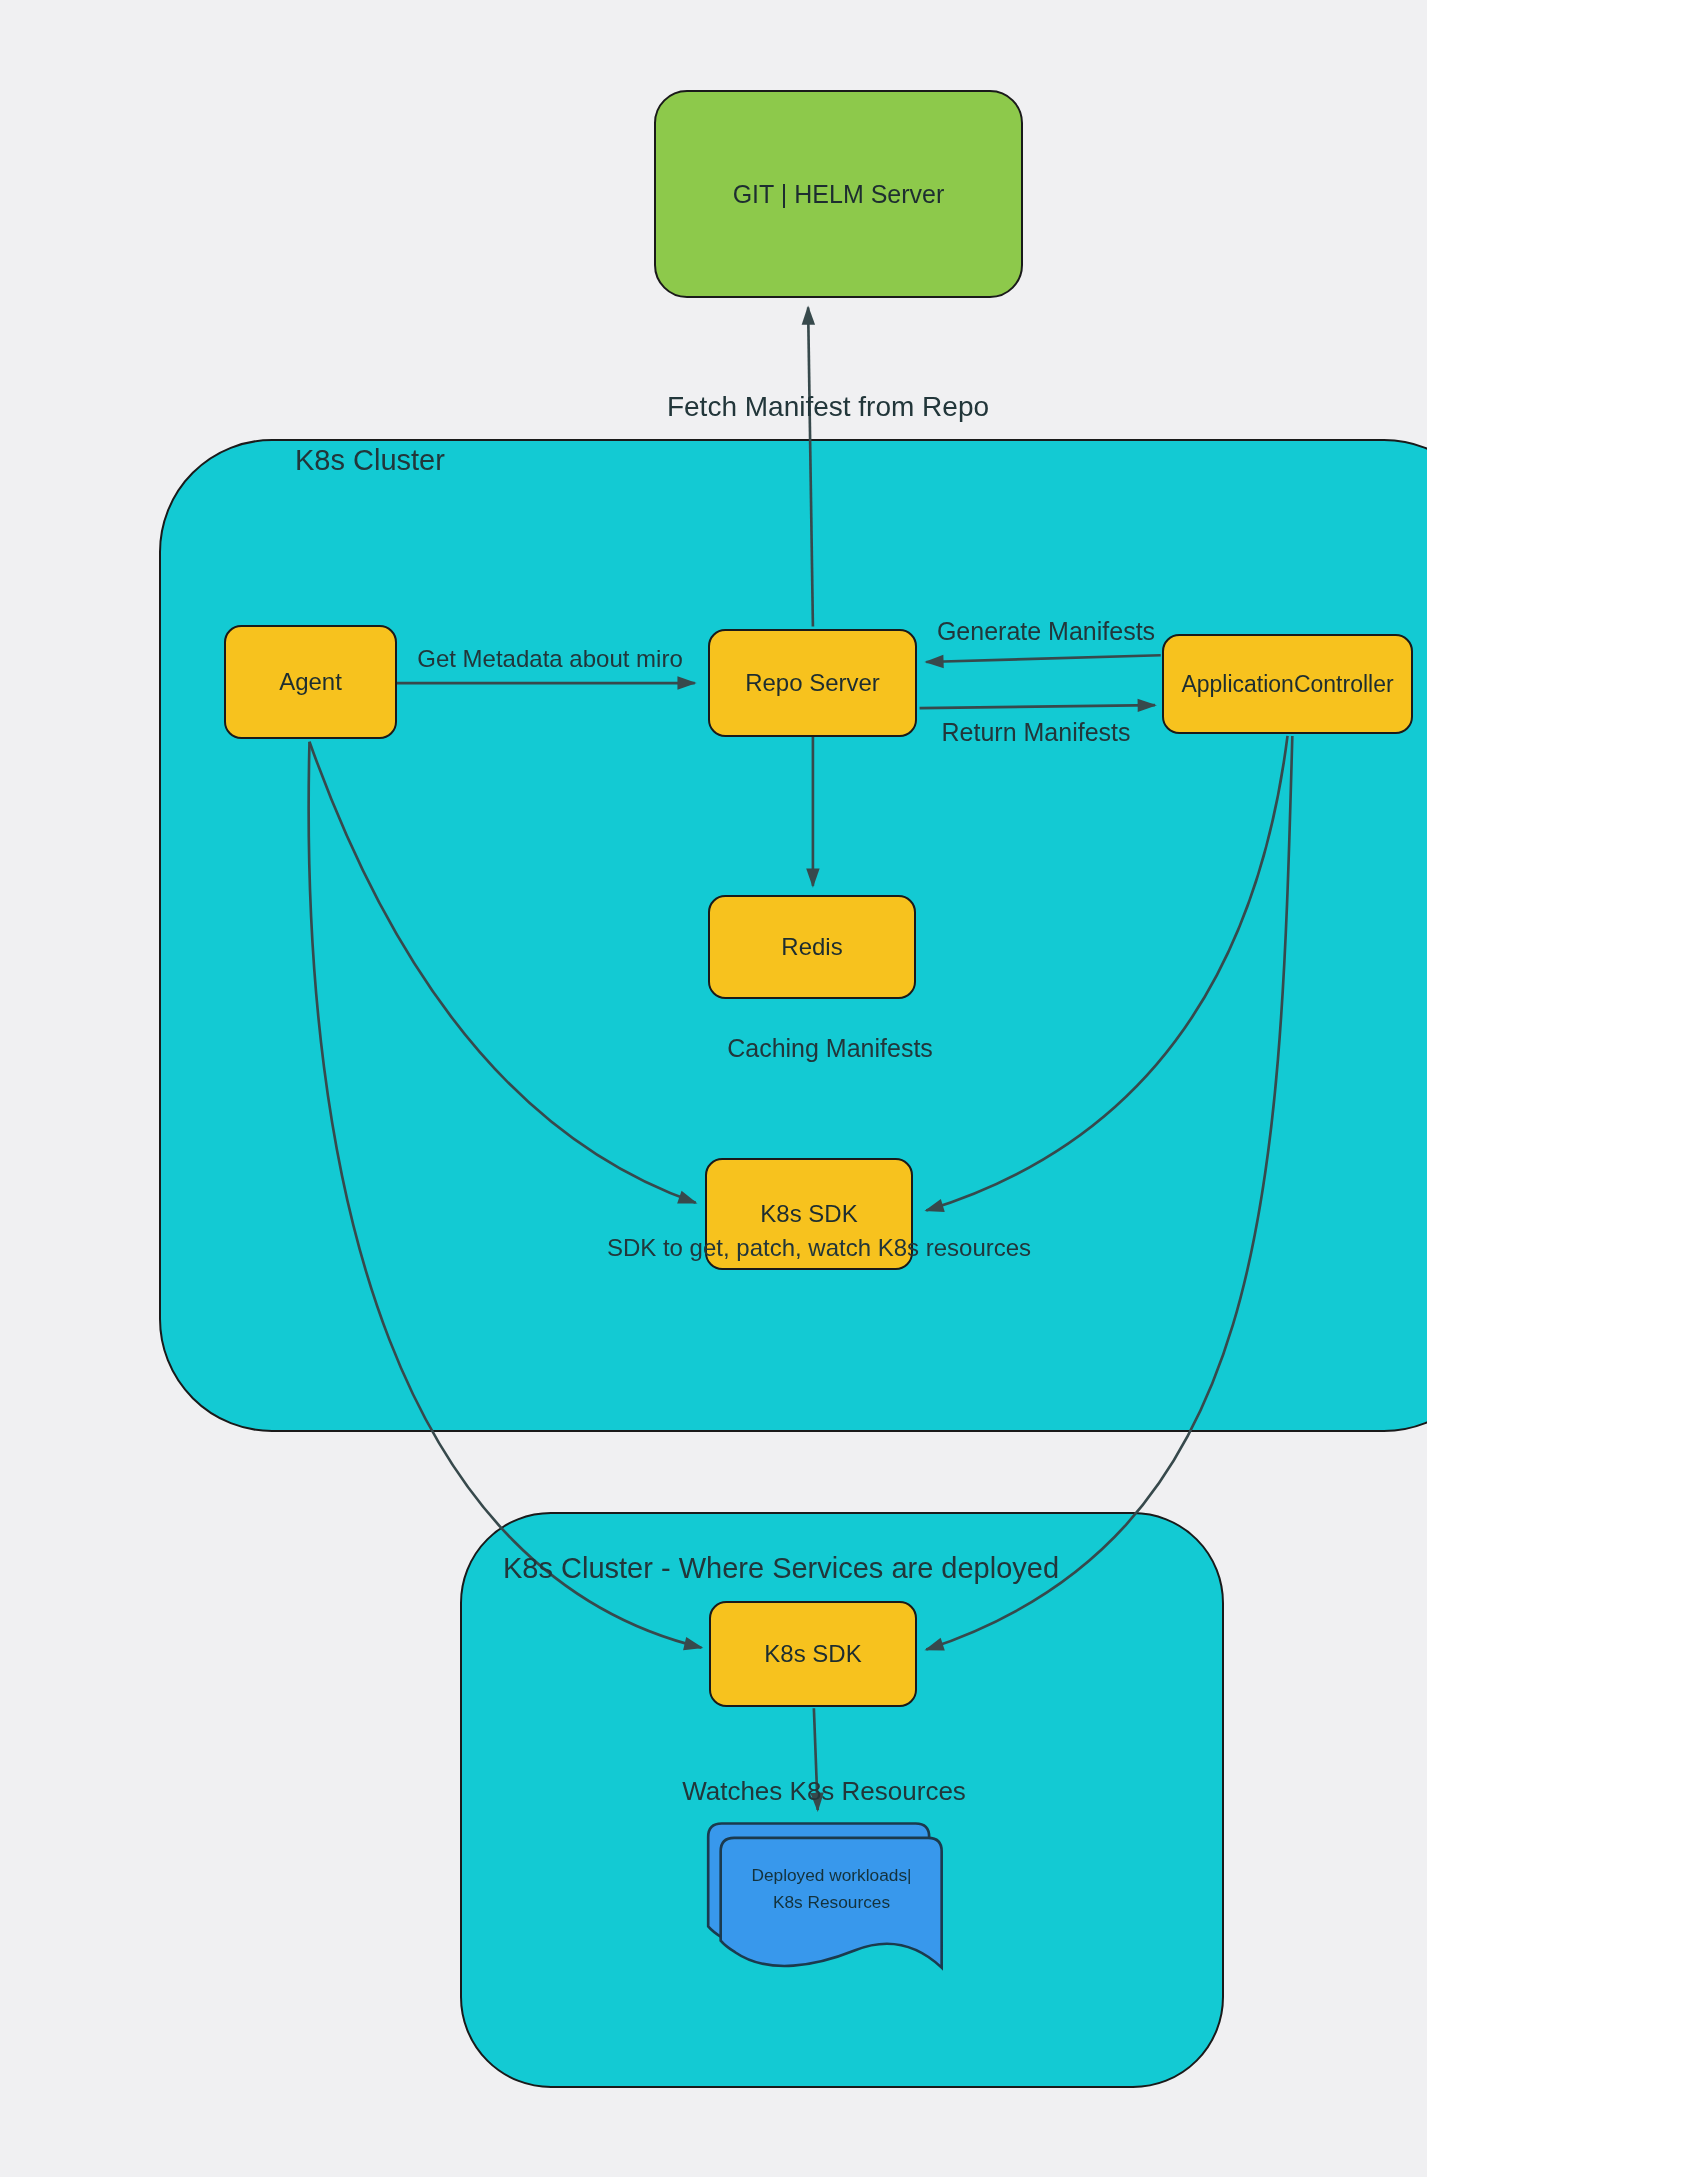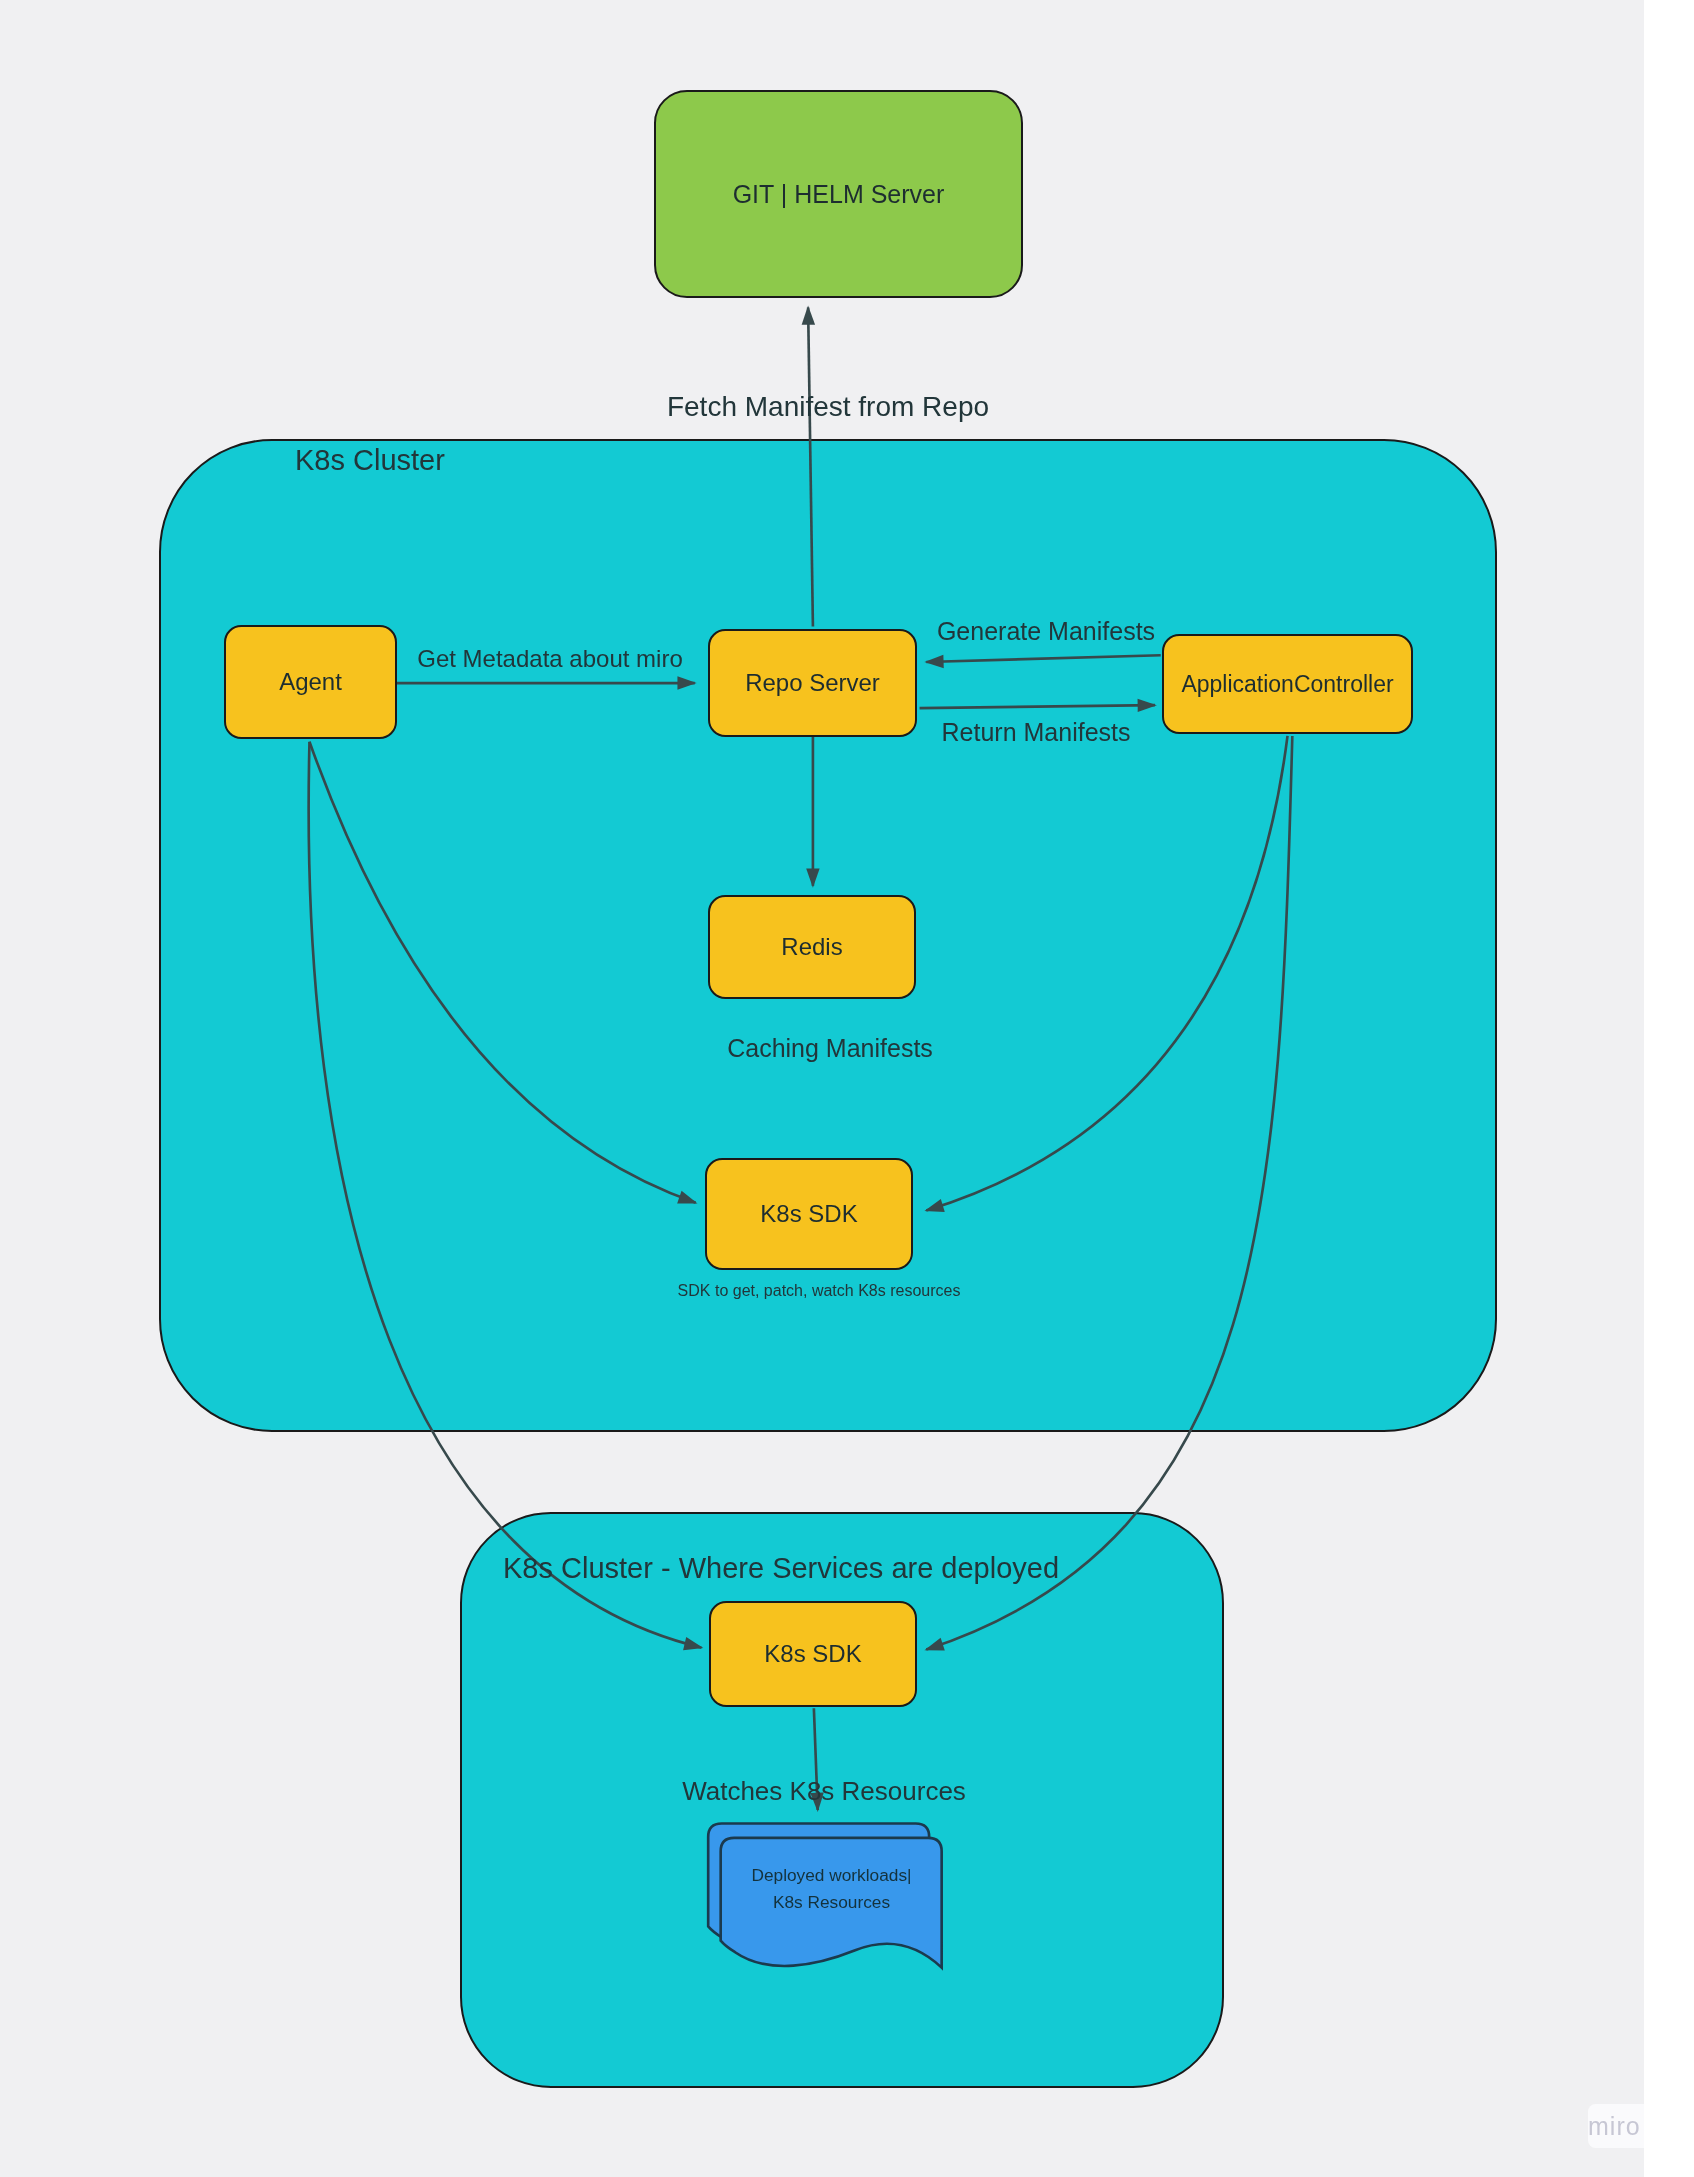--- a/index.html
+++ b/index.html
@@ -1,17 +1,17 @@
 <!DOCTYPE html>
 <html style="--c-bg: #F0F0F2; --c-teal: #13CAD3; --c-yellow: #F7C21E; --c-green: #8DC94B; --c-blue: #3898EC; --c-border: #1A1A1A; --c-doc-border: #1B3A4D; --c-line: #37494C; --c-text-dark: #1D2D30; --c-text-label: #22363A; --c-watermark-bg: #FAFAFC; --c-watermark-text: #C7C7D4;"><head>
 <meta charset="utf-8">
 <style>
   html,body{margin:0;padding:0;}
   .canvas{
-    position:relative; width:1644px; height:2178px;
+    position:relative; width:1427px; height:2178px;
     background:var(--c-bg,#F0F0F2);
     font-family:"Liberation Sans", sans-serif;
     overflow:hidden;
   }
   .cluster{
     position:absolute;
     background:var(--c-teal,#13CAD3);
     border:2.9px solid var(--c-border,#1A1A1A);
     box-sizing:border-box;
   }
@@ -38,21 +38,21 @@
     position:absolute; white-space:nowrap;
     color:var(--c-text-label,#22363A); z-index:4;
   }
   .lbl.center{ transform:translateX(-50%); }
   #lbl-fetch{ left:828px; top:355px; font-size:28px;margin-top:36px; }
   #lbl-title-main{ left:295px; top:444px; font-size:29px; }
   #lbl-getmeta{ left:550px; top:645px; font-size:24px; }
   #lbl-generate{ left:1046px; top:617px; font-size:25px; }
   #lbl-return{ left:1036px; top:718px; font-size:25px; }
   #lbl-caching{ left:830px; top:1034px; font-size:25px; }
-  #lbl-sdkcaption{ left:819px; top:1282px; font-size:16px; }
+  #lbl-sdkcaption{ left:819px; top:1234px; font-size:24px; }
   #lbl-title-deploy{ left:503px; top:1552px; font-size:29px; }
   #lbl-watches{ left:824px; top:1758px; font-size:26px;margin-top:18px; }
   #doc-text{
     position:absolute; left:721px; top:1862px; width:221px;
     text-align:center; font-size:17.3px; line-height:1.55;
     color:#14323C; z-index:4;
   }
   #connector-layer{ position:absolute; left:0; top:0; z-index:2; }
   .connector{ fill:none; stroke:var(--c-line,#37494C); stroke-width:2.75px; }
   .ah{ fill:var(--c-line,#37494C); }

